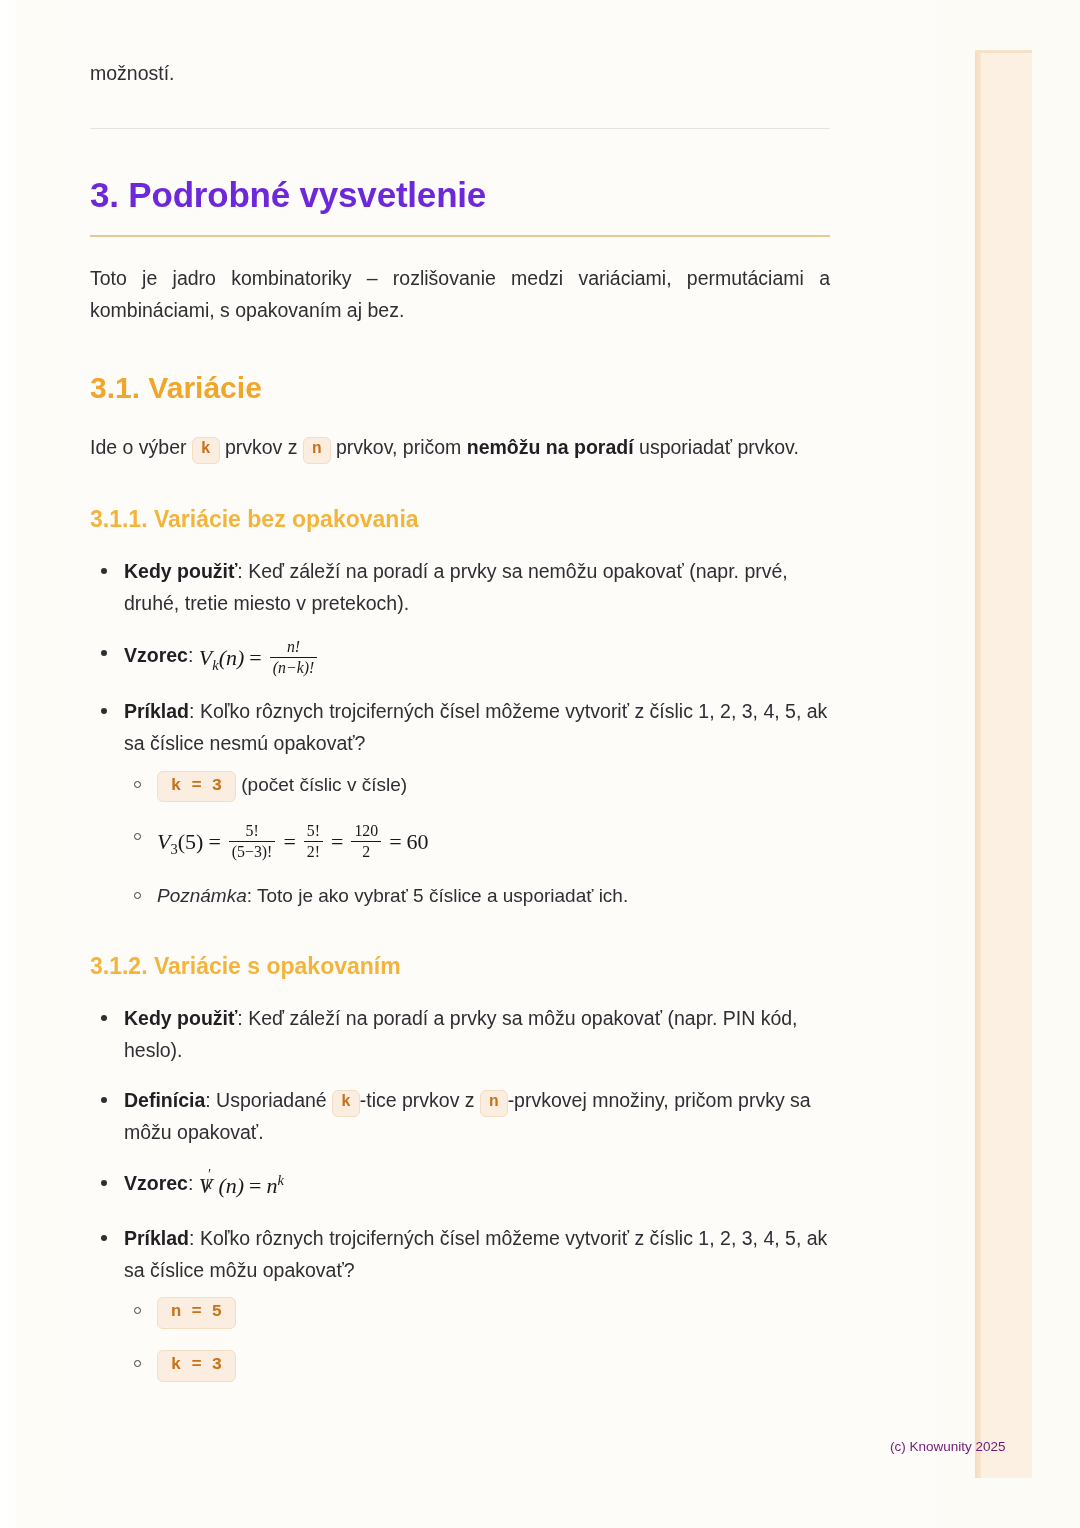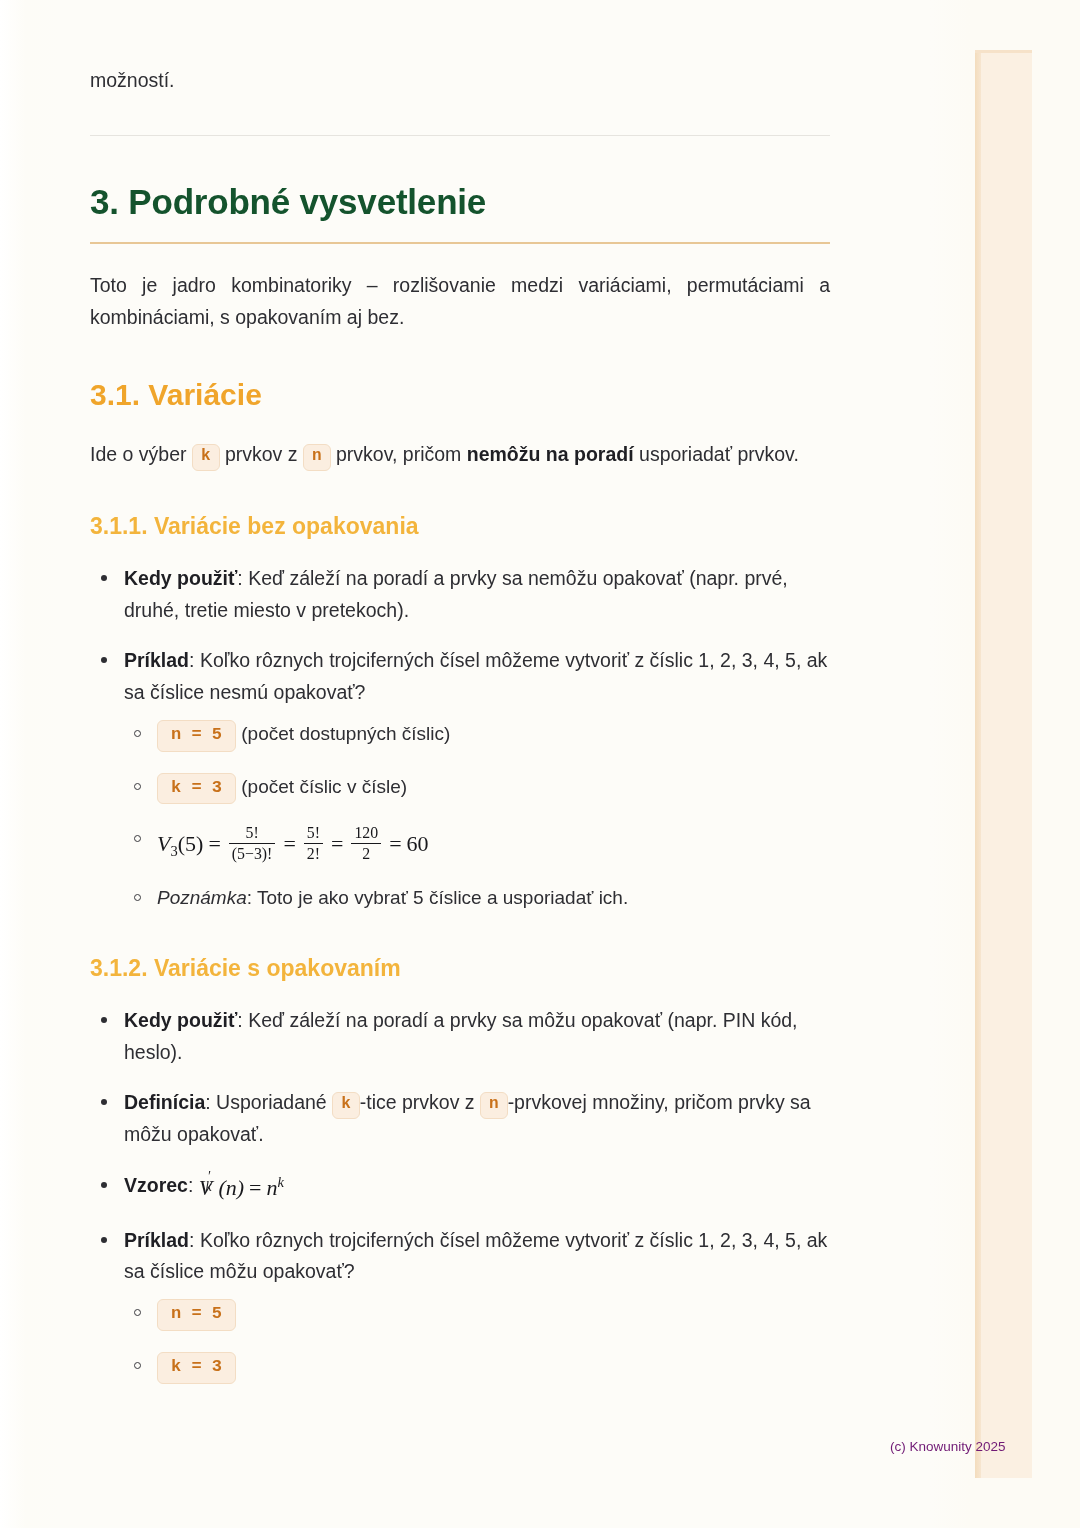--- a/index.html
+++ b/index.html
@@ -51,21 +51,21 @@
     top: 50px;
     width: 57px;
     height: 3px;
     background: #f6e2c9;
   }
 
   
   #content {
     position: absolute;
     left: 90px;
-    top: 7px;
+    top: 0;
     width: 740px;
     height: 1300px;
   }
 
   .para-top {
     font-size: 19.5px;
     color: #2e2e33;
     line-height: 1.62;
     margin: 0;
     padding-top: 58px;
@@ -74,21 +74,21 @@
   hr.rule {
     border: none;
     border-top: 1px solid #e6e4df;
     margin: 38px 0 0 0;
     height: 0;
   }
 
   h2.section {
     font-size: 35px;
     font-weight: bold;
-    color: #14532d;
+    color: #6d28d9;
     margin: 46px 0 0 0;
     letter-spacing: -0.2px;
     line-height: 1.15;
   }
   .h2-underline {
     border: none;
     border-top: 2px solid #e8c796;
     margin: 20px 0 0 0;
     height: 0;
   }
@@ -294,29 +294,31 @@
 
   <h4 class="subsub">3.1.1. Variácie bez opakovania</h4>
 
   <ul class="lvl1">
 
 
     <li>
       <b>Kedy použiť</b><span>: Keď záleží na poradí a prvky sa nemôžu opakovať (napr. prvé, druhé, tretie miesto v pretekoch).</span>
     </li>
 
+    <li>
+      <b>Vzorec</b><span>:</span>
+      <span class="math">
+        <span class="mi">V</span><span class="sub-s">k</span><span class="mi">(n)</span><span class="op">=</span><span class="frac"><span class="num mi">n!</span><span class="den mi">(n−k)!</span></span>
+      </span>
+    </li>
 
     <li>
       <b>Príklad</b><span>: Koľko rôznych trojciferných čísel môžeme vytvoriť z číslic 1, 2, 3, 4, 5, ak sa číslice nesmú opakovať?</span>
 
       <ul class="lvl2">
-        <li class="tight">
-          <code class="chip wide">n = 5</code>
-          <span>(počet dostupných číslic)</span>
-        </li>
         <li class="tight">
           <code class="chip wide">k = 3</code>
           <span>(počet číslic v čísle)</span>
         </li>
         <li class="tight">
           <span class="math">
             <span class="mi">V</span><span class="sub-s" style="font-style:normal">3</span><span>(5)</span><span class="op">=</span><span class="frac"><span class="num">5!</span><span class="den">(5−3)!</span></span><span class="op">=</span><span class="frac"><span class="num">5!</span><span class="den">2!</span></span><span class="op">=</span><span class="frac"><span class="num">120</span><span class="den">2</span></span><span class="op">=</span><span>60</span>
           </span>
         </li>
         <li>

